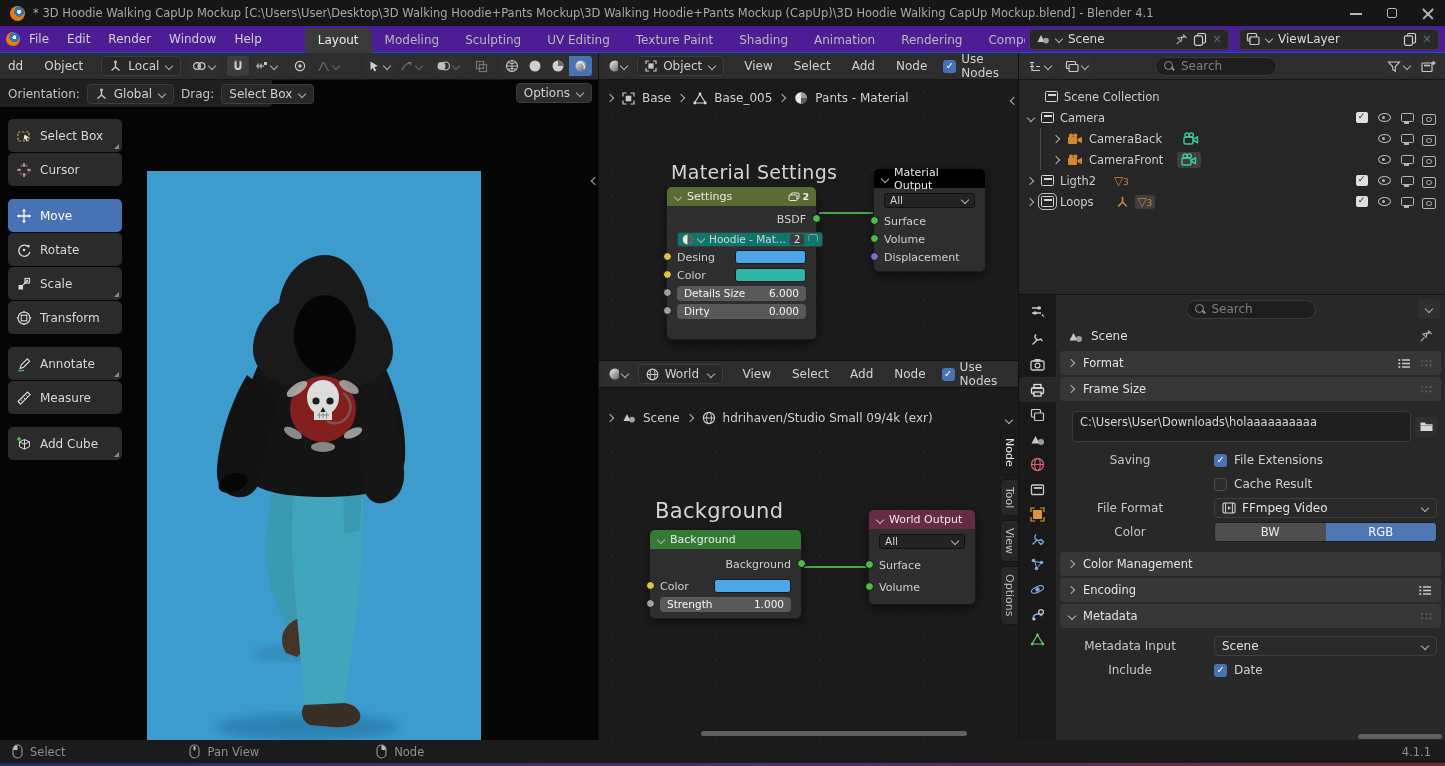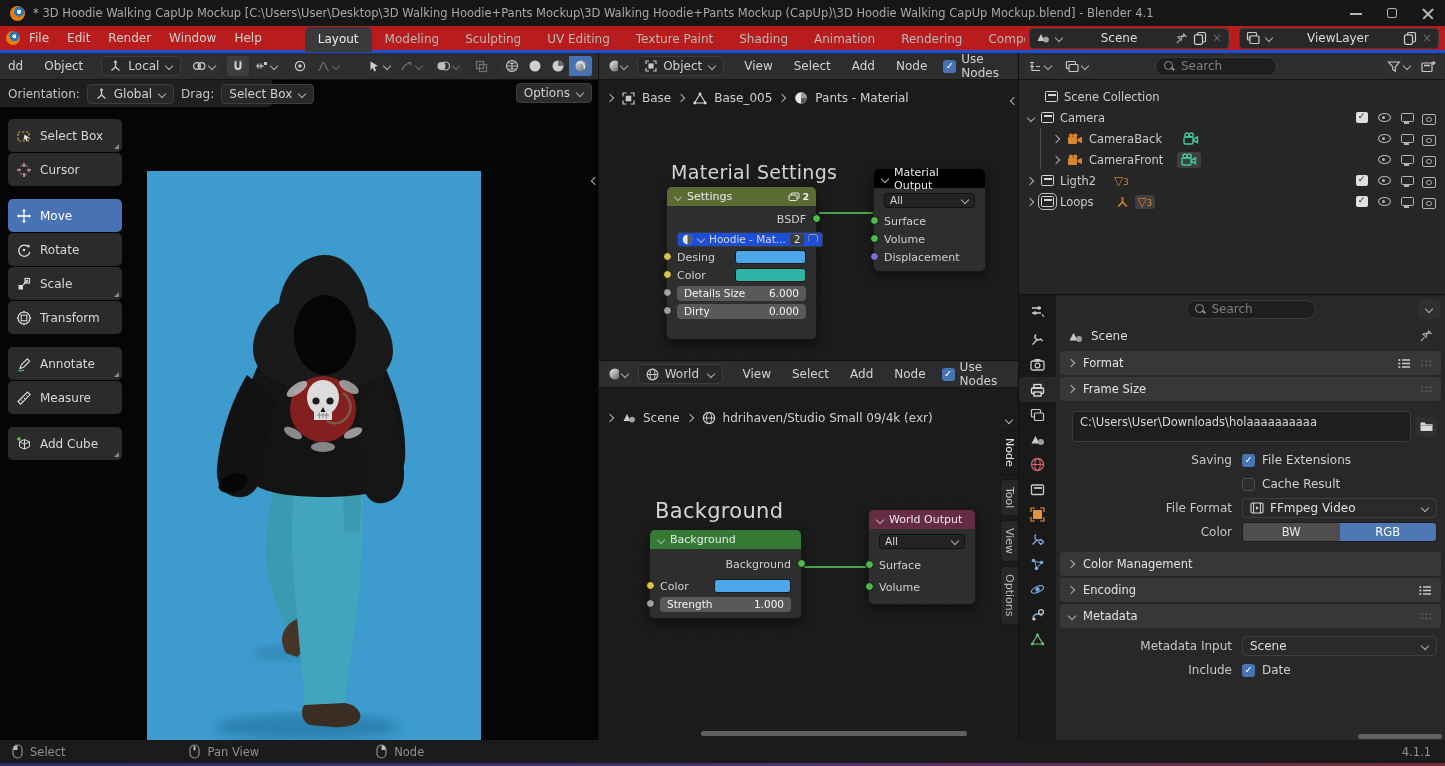--- a/index.html
+++ b/index.html
@@ -30,22 +30,22 @@
     background:radial-gradient(circle at 60% 38%, #fff 0 2px, #2e76b4 2px 5px, #e87d0d 5px 100%); }
   .wtitle { white-space:nowrap; overflow:hidden; }
   .winbtns { margin-left:auto; display:flex; gap:22px; align-items:center; }
   .wb { width:14px; height:14px; position:relative; cursor:default; }
   .wb-min::before { content:""; position:absolute; left:1px; right:1px; top:7px; height:1.5px; background:#b5b5b5; }
   .wb-max::before { content:""; position:absolute; inset:2px; border:1.4px solid #b5b5b5; border-radius:2px; }
   .wb-close::before, .wb-close::after { content:""; position:absolute; left:0px; top:6.5px; width:14px; height:1.5px; background:#b5b5b5; }
   .wb-close::before { transform:rotate(45deg); } .wb-close::after { transform:rotate(-45deg); }
 
   
-  .topbar { position:absolute; left:0; top:26px; right:0; height:27px; background:#b91c1c;
-    display:flex; align-items:center; padding:0 6px; border-bottom:3px solid #1d4ed8;text-align:center; }
+  .topbar { position:absolute; left:0; top:26px; right:0; height:27px; background:#4c1d95;
+    display:flex; align-items:center; padding:0 6px; border-bottom:1px solid #1d4ed8; }
   .menu { padding:3px 9px; border-radius:3px; color:#d2d2d2; white-space:nowrap; }
   .tabs { display:flex; align-items:flex-end; margin-left:34px; height:27px; overflow:hidden; flex:1; }
   .tab { padding:5px 13px 6px; font-size:12px; color:#b9b9b9; border-radius:5px 5px 0 0; white-space:nowrap; }
   .tab.active { background:#3a3a3a; color:#ececec; }
   .tb-right { display:flex; gap:10px; margin-left:4px; }
   .idwidget { display:flex; align-items:center; gap:5px; background:#282828; border:1px solid #3c3c3c;
     border-radius:4px; height:21px; padding:0 6px; width:200px; }
   .idwidget .name { flex:1; color:#dcdcdc; }
   .xdim { color:#6a6a6a; font-size:12px; }
 
@@ -109,21 +109,21 @@
   .sock { position:absolute; width:9px; height:9px; border-radius:50%; border:1px solid #0c0c0c; top:4px; }
   .sock.l { left:-4.5px; } .sock.r { right:-4.5px; }
   .s-grn { background:#4fb84f; } .s-yel { background:#dcc14d; } .s-gry { background:#a0a0a0; } .s-pur { background:#7a70c9; }
   .swatch { flex:1; height:14px; border-radius:3px; border:1px solid #1a1a1a; }
   .slider { flex:1; height:15px; background:#595959; border-radius:4px; display:flex; align-items:center;
     justify-content:space-between; padding:0 7px; color:#f4f4f4; font-size:10.5px; }
   .ndd { flex:1; height:15px; background:#232323; border:1px solid #101010; border-radius:3px;
     display:flex; align-items:center; justify-content:space-between; padding:0 5px; color:#d6d6d6; font-size:10.5px; }
   .node-title { position:absolute; color:#d4d4d4; z-index:2; letter-spacing:.3px; }
   .link { position:absolute; height:2px; background:#4ba64b; z-index:1; }
-  .matfield { flex:1; height:15px; background:#1d4ed8; border:1px solid #3a3a3a; border-radius:3px;
+  .matfield { flex:1; height:15px; background:#0f766e; border:1px solid #3a3a3a; border-radius:3px;
     display:flex; align-items:center; gap:4px; padding:0 4px; font-size:10.5px; color:#d6d6d6; }
   .matusers { background:#3d3d3d; border-radius:2px; padding:0 4px; font-size:10px; color:#e2e2e2; }
   .shield { width:10px; height:11px; border:1.2px solid #9a9a9a; border-radius:3px 3px 5px 5px;
     clip-path:polygon(0 0,100% 0,100% 65%,50% 100%,0 65%); }
   .dupbadge { margin-left:auto; display:flex; align-items:center; gap:2px; font-size:9.5px; color:#eee; }
   .vtabs { position:absolute; right:0; top:55px; display:flex; flex-direction:column; gap:4px; z-index:3; }
   .vtab { writing-mode:vertical-rl; background:#272727; border:1px solid #161616; border-right:none;
     border-radius:5px 0 0 5px; padding:7px 2px; font-size:11px; color:#bdbdbd; }
   .vtab.active { background:#1b1b1b; color:#e6e6e6; }
   .hscroll { position:absolute; height:5px; background:#606060; border-radius:3px; z-index:3; }
@@ -162,21 +162,21 @@
   .ptab.active { background:#282828; border-radius:4px 0 0 4px; }
   .pcontent { flex:1; overflow:hidden; position:relative; }
   .psearchrow { height:28px; display:flex; align-items:center; padding:0 6px; gap:6px; justify-content:center; position:relative; }
   .psearchrow .icobtn { position:absolute; right:5px; background:#2f2f2f; }
   .pbread { height:26px; display:flex; align-items:center; gap:8px; padding:0 12px; color:#dedede; }
   .pbread .pin { margin-left:auto; }
   .panel { background:#373737; border-radius:4px; min-height:24px; margin:2px 4px; display:flex;
     align-items:center; gap:7px; padding:0 8px; font-size:11.5px; color:#e2e2e2; }
   .pbody { padding:4px 0 6px; }
   .prow { display:flex; align-items:center; height:24px; padding-right:8px; }
-  .plabel { width:186px; text-align:right; padding-right:10px; color:#c6c6c6; white-space:nowrap; }
+  .plabel { width:158px; text-align:center; padding-right:10px; color:#c6c6c6; white-space:nowrap; }
   .pctrl { flex:1; display:flex; align-items:center; gap:7px; }
   .pathrow { display:flex; align-items:center; gap:4px; margin:4px 8px 6px 16px; }
   .pathfield { flex:1; height:31px; background:#1e1e1e; border:1px solid #3c3c3c; border-radius:4px;
     padding:0 7px; line-height:20px; color:#d8d8d8; white-space:nowrap; overflow:hidden; font-size:11.5px; }
   .ddw { flex:1; height:20px; background:#2a2a2a; border:1px solid #3e3e3e; border-radius:4px;
     display:flex; align-items:center; gap:6px; padding:0 7px; color:#e0e0e0; }
   .ddw .cd { margin-left:auto; }
   .seg { flex:1; display:flex; height:20px; border-radius:4px; overflow:hidden; border:1px solid #1f1f1f; }
   .segbtn { flex:1; display:flex; align-items:center; justify-content:center; background:#4d4d4d; color:#e8e8e8; font-size:11.5px; }
   .segbtn.active { background:#4f77b3; color:#fff; }

